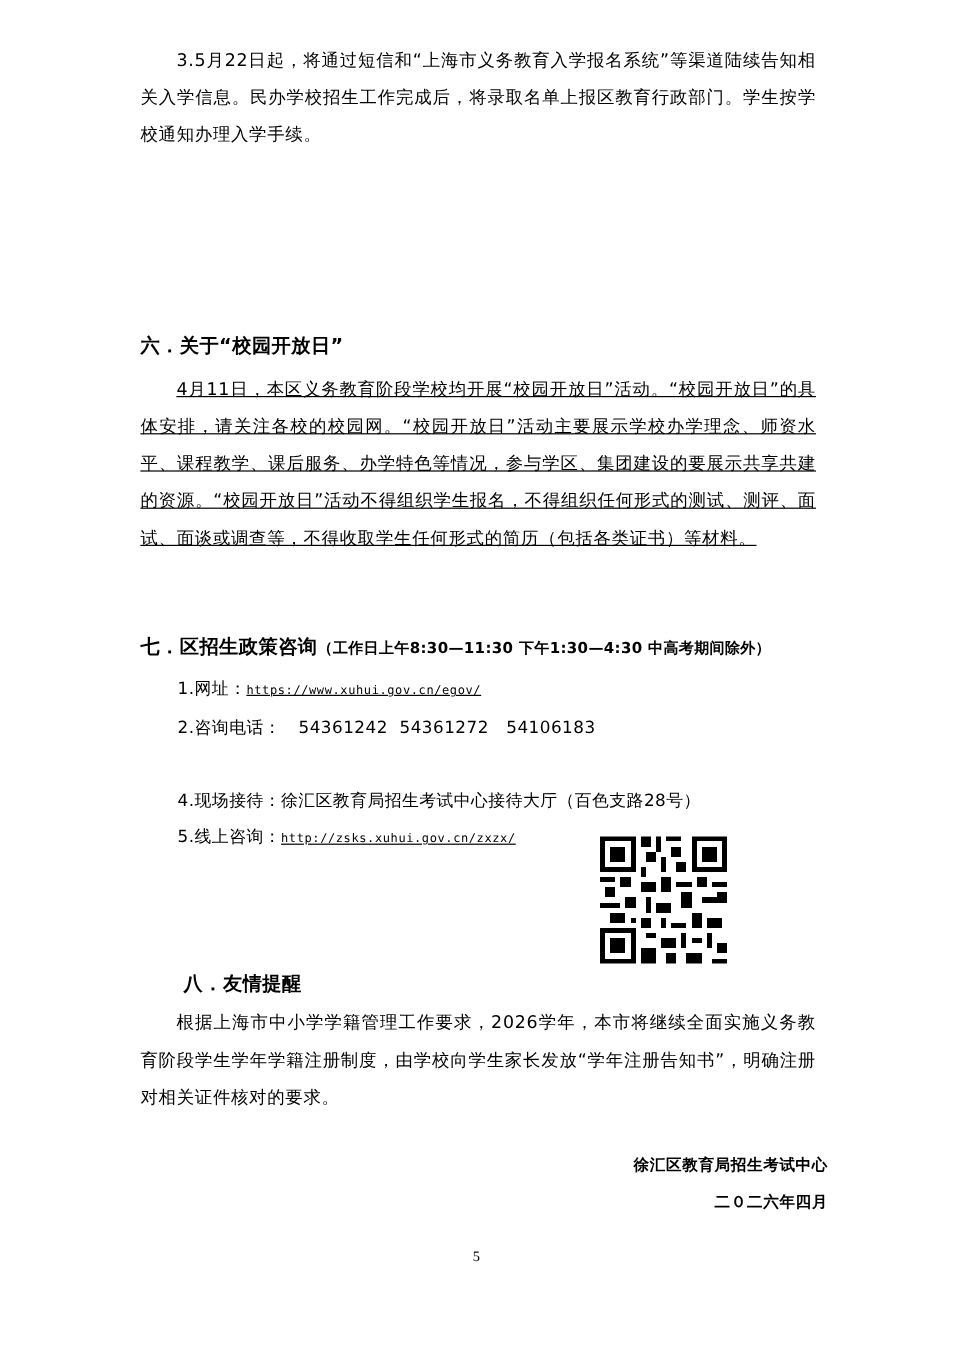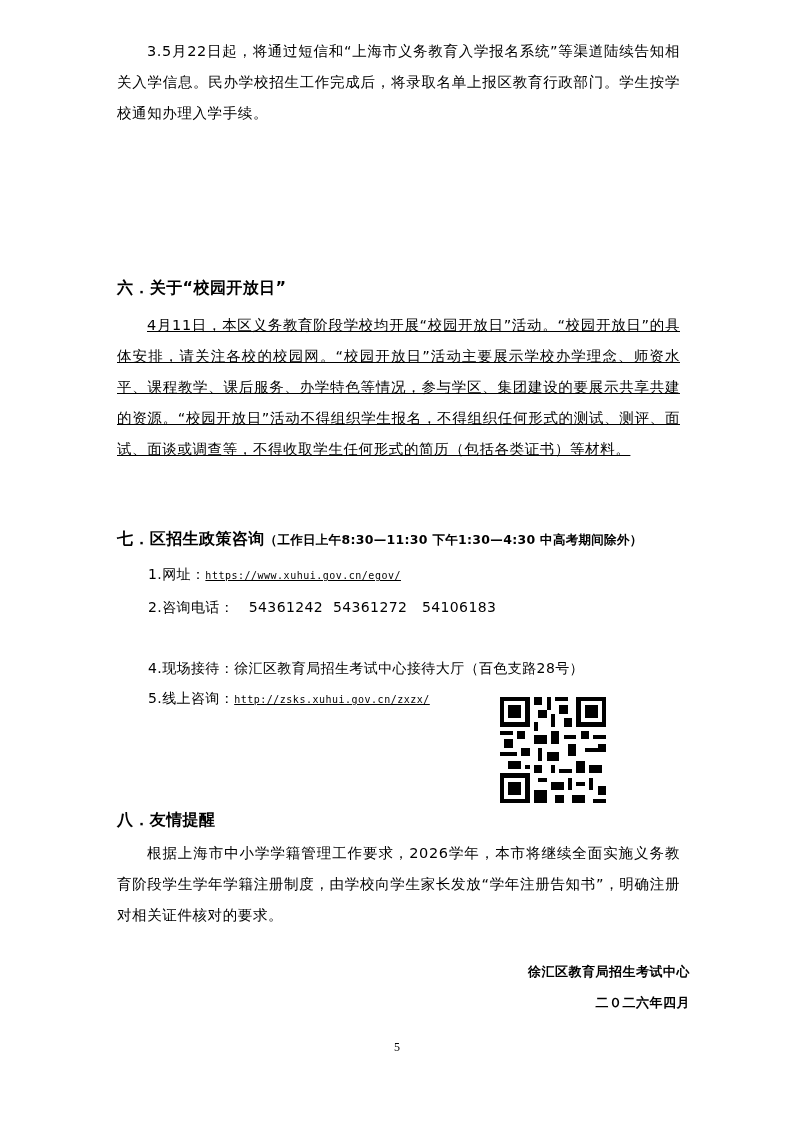--- a/index.html
+++ b/index.html
@@ -86,20 +86,20 @@
         <rect x="18" y="20" width="2" height="1"></rect>
         <rect x="21" y="19" width="1" height="3"></rect>
         <rect x="23" y="21" width="2" height="2"></rect>
       <rect x="8" y="22" width="3" height="3"></rect>
         <rect x="13" y="23" width="2" height="2"></rect>
         <rect x="17" y="23" width="3" height="2"></rect>
         <rect x="22" y="24" width="3" height="1"></rect>
     </g>
   </svg>
 
-  <div class="heading" style="top:808px;">八．友情提醒</div>
+  <div class="heading" style="top:808px;margin-left:36px;">八．友情提醒</div>
   <div class="para indent" style="top:838px;">根据上海市中小学学籍管理工作要求，2026学年，本市将继续全面实施义务教育阶段学生学年学籍注册制度，由学校向学生家长发放“学年注册告知书”，明确注册对相关证件核对的要求。</div>
 
   <div class="sig" style="top:961px;">徐汇区教育局招生考试中心</div>
   <div class="sig" style="top:992px;">二０二六年四月</div>
 
   <div class="pagenum">5</div>
 </div>
 
 </body></html>

